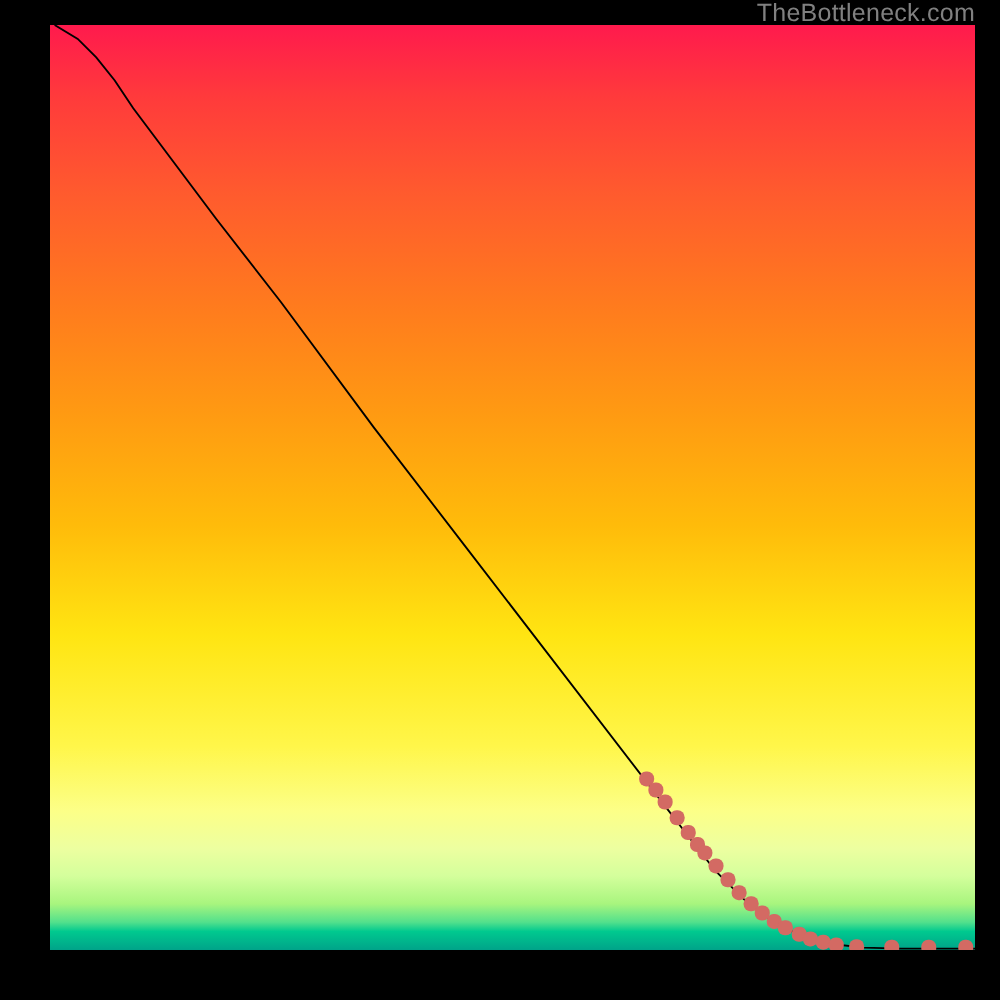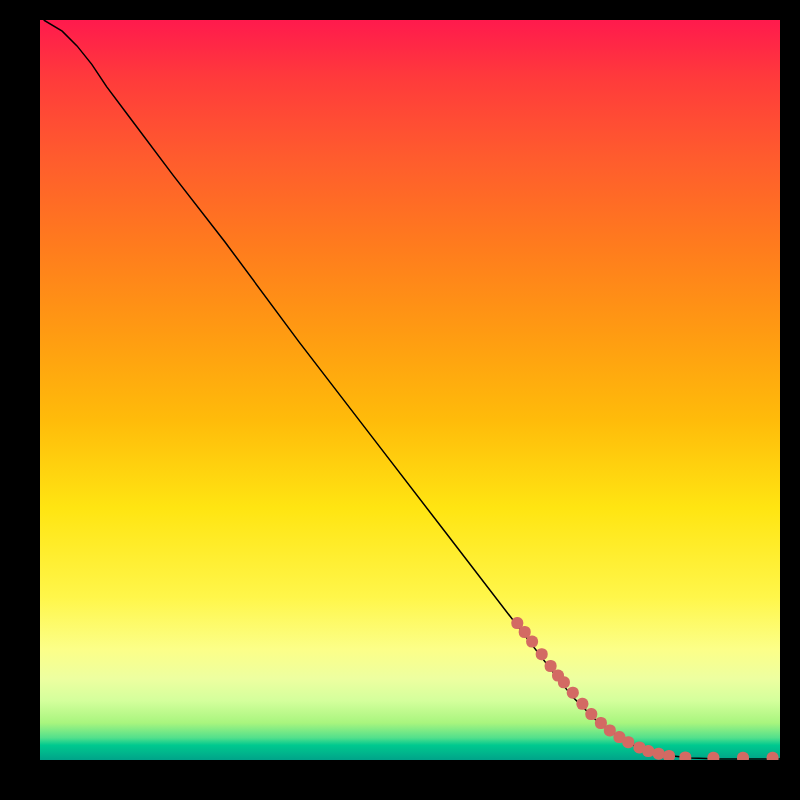--- a/index.html
+++ b/index.html
@@ -67,20 +67,21 @@
   }
   .dot {
     fill: #d36a63;
     stroke: none;
   }
 </style>
 </head>
 <body>
 
 <div class="frame">
+  <div class="wm">TheBottleneck.com</div>
   <div class="plot"></div>
   <svg class="overlay" viewBox="0 0 740 740" preserveAspectRatio="none">
     <path id="curve-path" class="curve" d="M3.7 0.0 L22.2 11.1 L37.0 25.9 L51.8 44.4 L66.6 66.6 L88.8 96.2 L133.2 155.4 L185.0 222.0 L259.0 321.9 L333.0 418.1 L407.0 514.3 L481.0 610.5 L518.0 658.6 L532.8 677.1 L555.0 699.3 L577.2 716.3 L599.4 728.2 L621.6 734.8 L651.2 738.1 L680.8 738.9 L710.4 738.9 L740.0 738.9"></path>
     <g id="dots">
         <rect x="471.3" y="597.1" width="12" height="12" rx="5.5" ry="5.5" class="dot" fill="#d36a63"></rect>
         <rect x="478.7" y="606.0" width="12" height="12" rx="5.5" ry="5.5" class="dot" fill="#d36a63"></rect>
         <rect x="486.1" y="615.6" width="12" height="12" rx="5.5" ry="5.5" class="dot" fill="#d36a63"></rect>
         <rect x="495.7" y="628.2" width="12" height="12" rx="5.5" ry="5.5" class="dot" fill="#d36a63"></rect>
         <rect x="504.6" y="640.0" width="12" height="12" rx="5.5" ry="5.5" class="dot" fill="#d36a63"></rect>
         <rect x="512.0" y="649.6" width="12" height="12" rx="5.5" ry="5.5" class="dot" fill="#d36a63"></rect>

